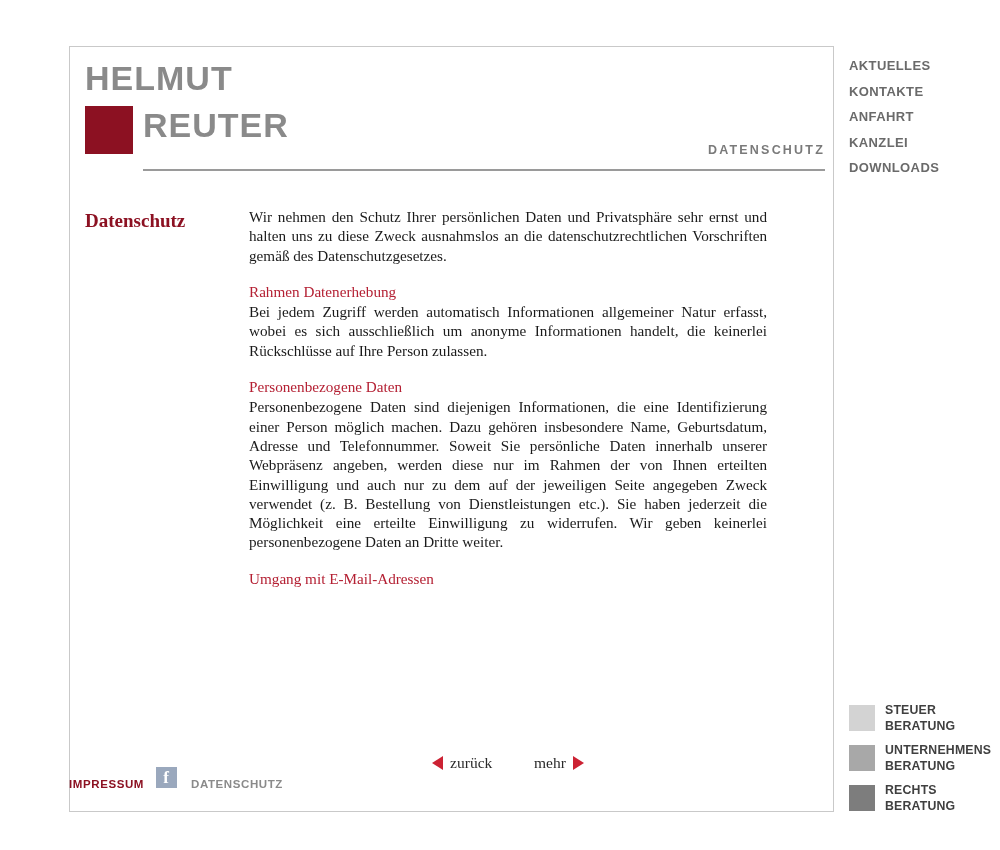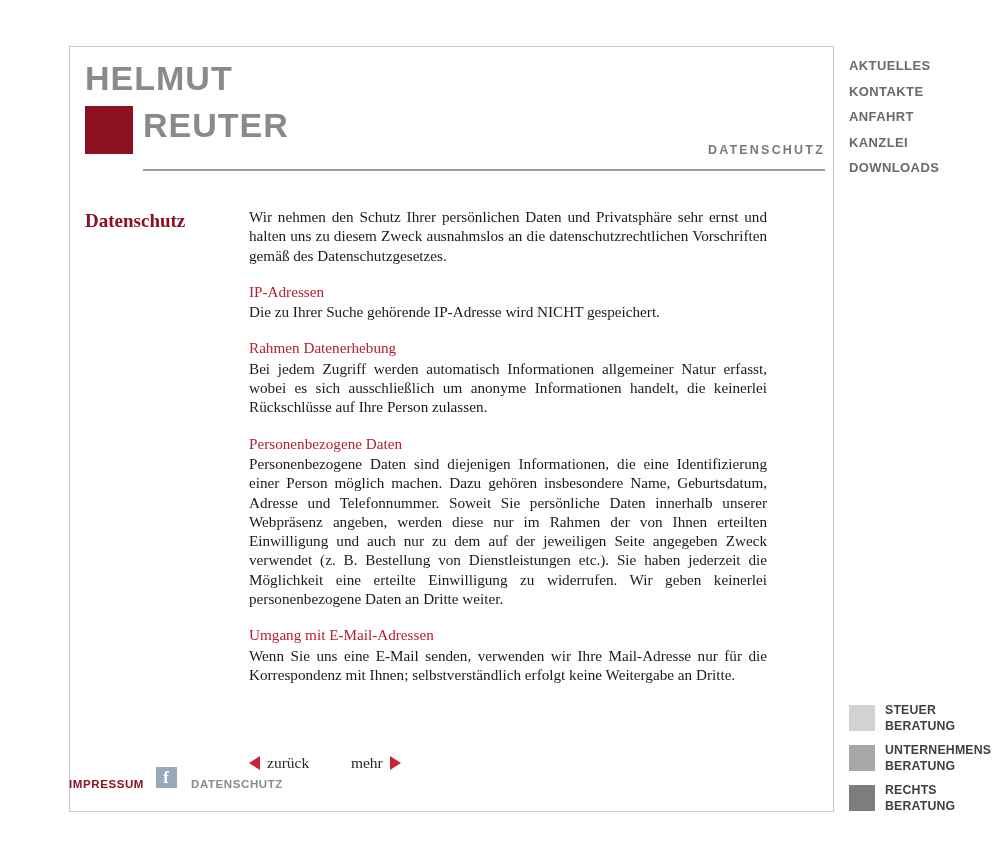--- a/index.html
+++ b/index.html
@@ -128,21 +128,21 @@
   .sect p + p {
     margin-top: 0px;
   }
 
   
   .pager {
     position: absolute;
     left: 179px;
     top: 707px;
     width: 518px;
-    text-align: left;
+    text-align: center;
     font-family: "Liberation Serif", serif;
     font-size: 15.5px;
     color: #2a2a2a;
   }
   .pager .nav-link {
     display: inline-block;
     text-decoration: none;
     color: #2a2a2a;
     cursor: pointer;
   }
@@ -259,40 +259,35 @@
       <div class="logo-line1">HELMUT</div>
       <div class="logo-square"></div>
       <div class="logo-line2">REUTER</div>
       <div class="logo-rule"></div>
       <div class="logo-sub">DATENSCHUTZ</div>
     </div>
 
     <div class="article-title">Datenschutz</div>
 
     <div class="article-body">
-      <p class="intro">Wir nehmen den Schutz Ihrer persönlichen Daten und Privatsphäre sehr ernst und halten uns zu diesem Zweck ausnahmslos an die datenschutzrechtlichen Vorschriften gemäß des Datenschutzgesetzes.</p>
-
-      <div class="sect">
-        <h3>IP-Adressen</h3>
-        <p>Die zu Ihrer Suche gehörende IP-Adresse wird NICHT gespeichert.</p>
-      </div>
+      <p class="intro">Wir nehmen den Schutz Ihrer persönlichen Daten und Privatsphäre sehr ernst und halten uns zu diese Zweck ausnahmslos an die datenschutzrechtlichen Vorschriften gemäß des Datenschutzgesetzes.</p>
+
 
       <div class="sect">
         <h3>Rahmen Datenerhebung</h3>
         <p>Bei jedem Zugriff werden automatisch Informationen allgemeiner Natur erfasst, wobei es sich ausschließlich um anonyme Informationen handelt, die keinerlei Rückschlüsse auf Ihre Person zulassen.</p>
       </div>
 
       <div class="sect">
         <h3>Personenbezogene Daten</h3>
         <p>Personenbezogene Daten sind diejenigen Informationen, die eine Identifizierung einer Person möglich machen. Dazu gehören insbesondere Name, Geburtsdatum, Adresse und Telefonnummer. Soweit Sie persönliche Daten innerhalb unserer Webpräsenz angeben, werden diese nur im Rahmen der von Ihnen erteilten Einwilligung und auch nur zu dem auf der jeweiligen Seite angegeben Zweck verwendet (z. B. Bestellung von Dienstleistungen etc.). Sie haben jederzeit die Möglichkeit eine erteilte Einwilligung zu widerrufen. Wir geben keinerlei personenbezogene Daten an Dritte weiter.</p>
       </div>
 
       <div class="sect">
         <h3>Umgang mit E-Mail-Adressen</h3>
-        <p>Wenn Sie uns eine E-Mail senden, verwenden wir Ihre Mail-Adresse nur für die Korrespondenz mit Ihnen; selbstverständlich erfolgt keine Weitergabe an Dritte.</p>
       </div>
     </div>
 
     <div class="pager">
       <span class="nav-link"><span class="tri-left"></span><span>zurück</span></span>
       <span class="gap"></span>
       <span class="nav-link"><span>mehr</span><span class="tri-right"></span></span>
     </div>
 
   </div>

